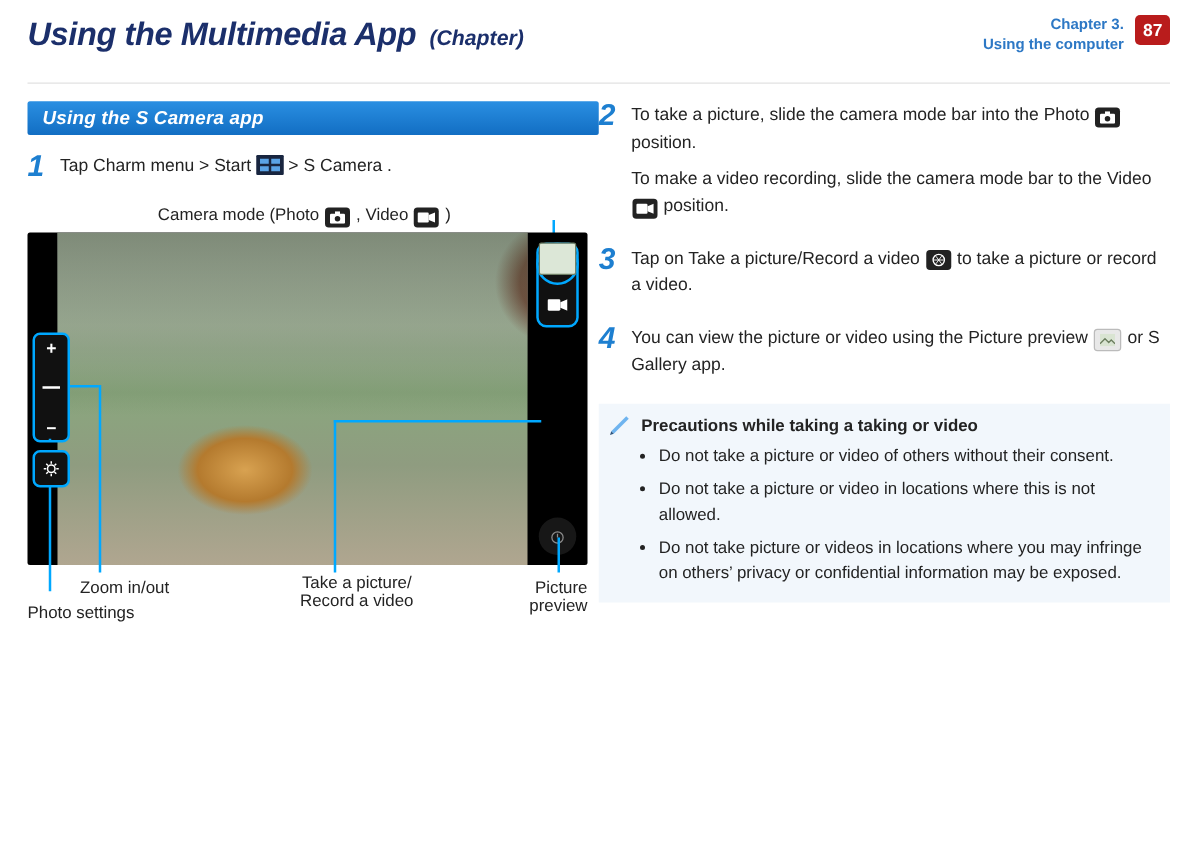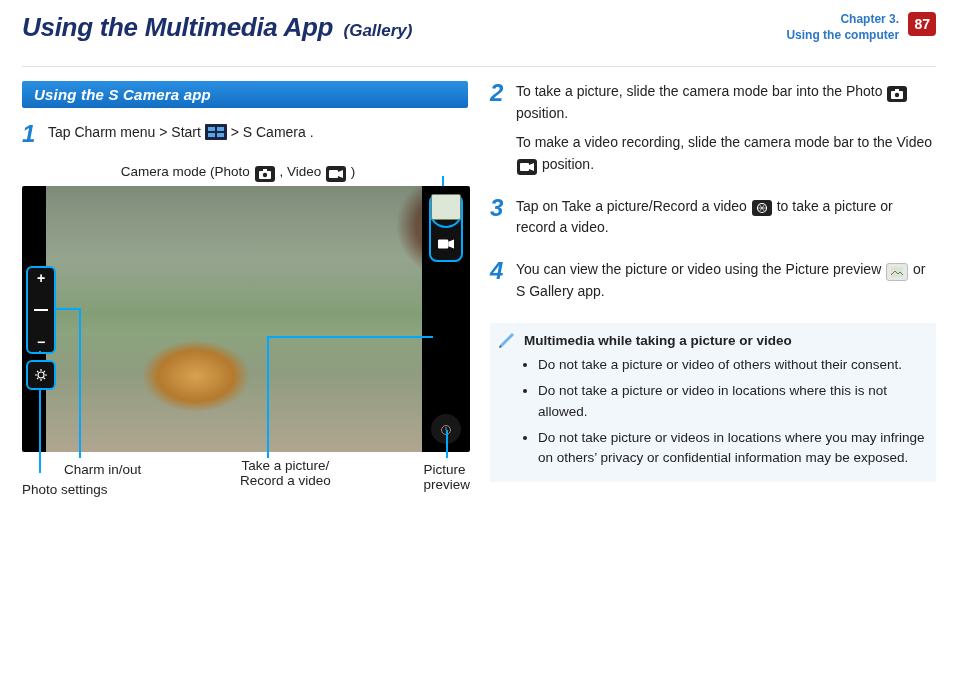--- a/index.html
+++ b/index.html
@@ -7,21 +7,21 @@
   .page{padding:12px 18px 0 22px}
   
   .hdr{position:relative;height:48px}
   .hdr-title{font-family:"Segoe UI",Arial,sans-serif;font-size:26px;font-weight:700;font-style:italic;color:#1b2f6b;letter-spacing:-.3px}
   .hdr-sub{font-size:17px;font-weight:700;font-style:italic;color:#1b2f6b;margin-left:6px}
   .hdr-right{position:absolute;right:0;top:0;text-align:right;font-size:12px;color:#2d78c5;font-weight:700;line-height:1.3}
   .hdr-right .pg{display:inline-block;background:#b91c1c;color:#fff;font-size:14px;font-weight:700;padding:3px 6px;border-radius:4px;margin-left:6px;vertical-align:top}
   .hdr-right .ch{display:inline-block;text-align:right;vertical-align:top}
   .divider{border:none;border-top:1px solid #e2e2e2;margin:6px 0 14px 0}
   
-  .cols{display:flex;gap:22px}
+  .cols{display:flex;}
   .col{flex:1;min-width:0}
   
   .sec-bar{background:linear-gradient(#2a8fe2,#126ec3);color:#fff;font-weight:700;font-size:15px;padding:5px 12px;border-radius:2px;font-style:italic;margin-bottom:14px;letter-spacing:.2px}
   
   .step{display:flex;gap:8px;margin-bottom:12px;font-size:14px;line-height:1.55}
   .step .num{font-size:24px;font-weight:700;color:#1d7fd0;font-style:italic;line-height:1;min-width:18px}
   .step .body{flex:1}
   .step .body p{margin:0 0 8px 0}
   b{font-weight:400}
   
@@ -69,21 +69,21 @@
   .note li{margin-bottom:6px}
   .note .ntitle{font-weight:700}
 </style>
 </head>
 <body>
 
 <div class="page">
 
   <div class="hdr">
     <span class="hdr-title">Using the Multimedia App</span>
-    <span class="hdr-sub">(Gallery)</span>
+    <span class="hdr-sub">(Chapter)</span>
     <div class="hdr-right">
       <span class="ch">
         <span>Chapter 3.</span><br>
         <span>Using the computer</span>
       </span>
       <span class="pg">87</span>
     </div>
   </div>
   <hr class="divider">
 
@@ -178,25 +178,25 @@
         <div class="lead" style="left:17px;top:165px;width:2px;height:2px"></div>
         <div class="lead" style="left:33px;top:122px;width:24px;height:2px"></div>
         <div class="lead" style="left:57px;top:122px;width:2px;height:150px"></div>
 
         <div class="lead" style="left:245px;top:150px;width:2px;height:122px"></div>
         <div class="lead" style="left:245px;top:150px;width:166px;height:2px"></div>
 
         <div class="lead" style="right:22px;top:244px;width:2px;height:28px"></div>
 
         <div class="caps">
-          <div style="left:42px;top:4px">Charm in/out</div>
+          <div style="left:42px;top:4px">Zoom in/out</div>
           <div style="left:0px;top:24px">Photo settings</div>
           <div style="left:218px;top:0;white-space:pre;text-align:center">Take a picture/
 Record a video</div>
-          <div style="right:0;top:4px;white-space:pre;">Picture
+          <div style="right:0;top:4px;white-space:pre;text-align:right">Picture
 preview</div>
         </div>
       </div>
     </div>
 
     <div class="col">
 
       <div class="step">
         <div class="num">2</div>
         <div class="body">
@@ -261,21 +261,21 @@
       </div>
 
 
       <div class="note">
         <span class="nicon">
           <svg width="18" height="18" viewBox="0 0 18 18">
               <path d="M2 14L14 2l2 2L4 16z" fill="#6fb4ef"></path>
               <path d="M2 14l-1 3 3-1z" fill="#30567f"></path>
             </svg>
         </span>
-        <span class="ntitle">Multimedia while taking a picture or video</span>
+        <span class="ntitle">Precautions while taking a taking or video</span>
         <ul>
           <li>Do not take a picture or video of others without their consent.</li>
           <li>Do not take a picture or video in locations where this is not allowed.</li>
           <li>Do not take picture or videos in locations where you may infringe on others’ privacy or confidential information may be exposed.</li>
         </ul>
       </div>
     </div>
   </div>
 </div>
 

